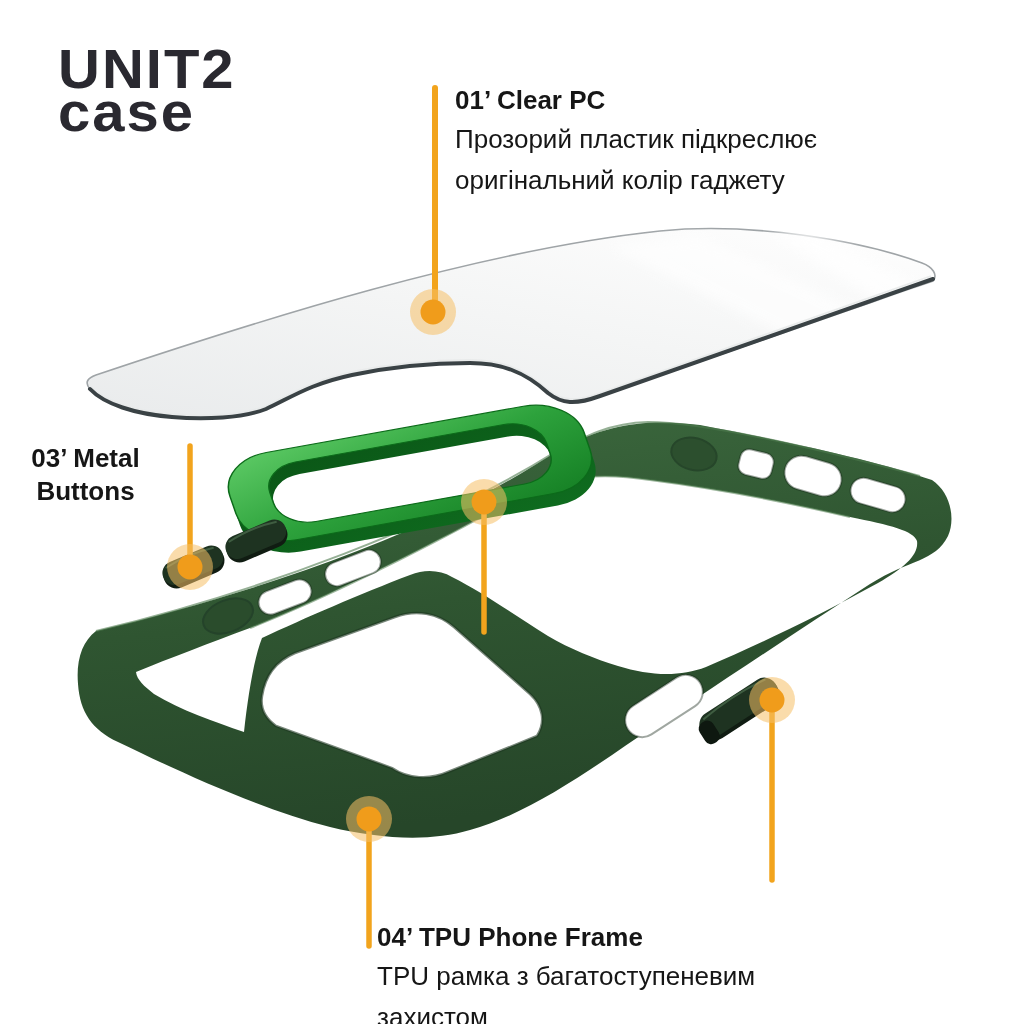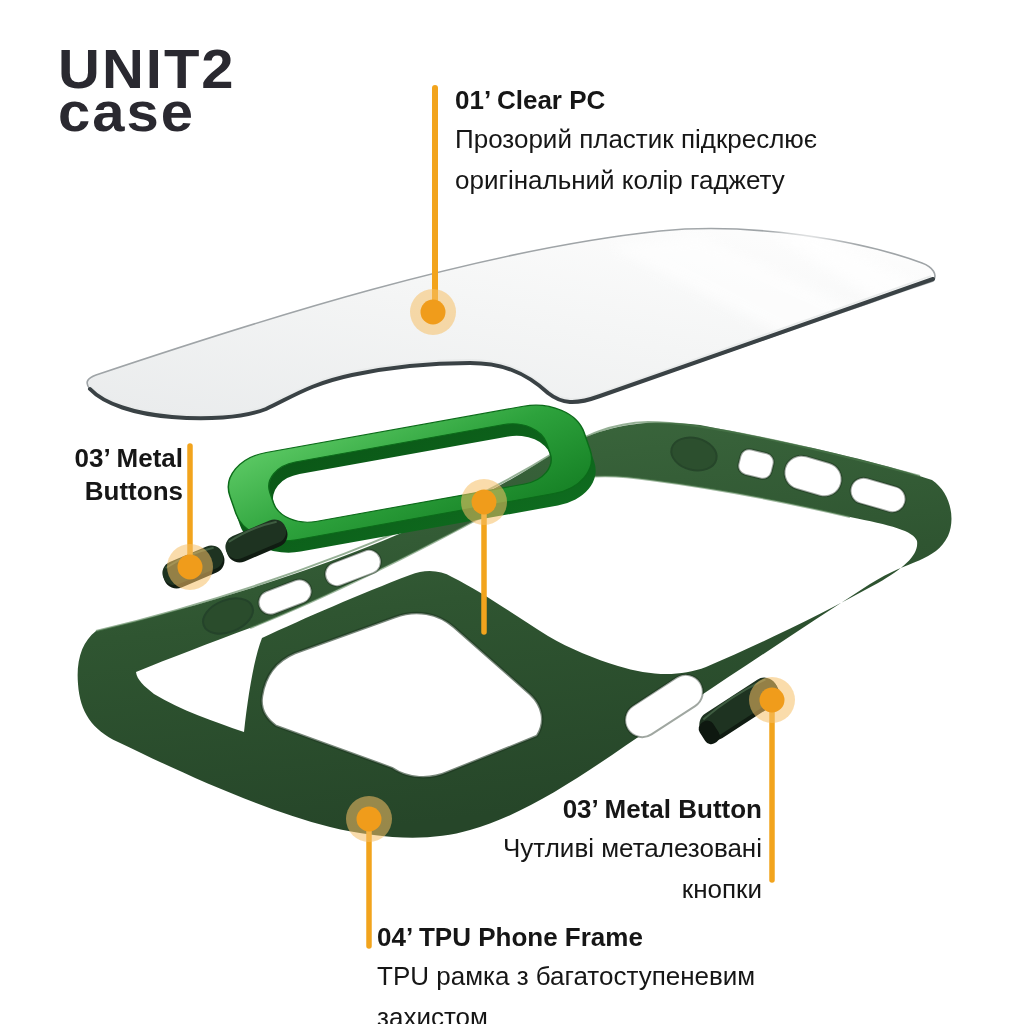--- a/index.html
+++ b/index.html
@@ -5,21 +5,21 @@
   html,body{margin:0;padding:0;background:#fff;}
   .stage{position:relative;width:1024px;height:1024px;background:#ffffff;overflow:hidden;
          font-family:"Liberation Sans", sans-serif;margin-top:24px;}
   .stage svg{position:absolute;left:0;top:0;}
   .logo{position:absolute;left:58px;top:22px;color:#2a2930;font-weight:700;
         font-size:58px;line-height:44px;letter-spacing:2px;transform:scaleY(.97);}
   .ann{position:absolute;color:#161616;}
   .ann .t{font-weight:700;font-size:26px;line-height:33px;white-space:pre-line;margin-bottom:2px;}
   .ann .b{font-weight:400;font-size:26px;line-height:41px;white-space:pre-line;}
   .a1{left:455px;top:60px;width:400px;}
-  .a2{left:20px;top:418px;width:163px;text-align:right;}
+  .a2{left:4px;top:418px;width:163px;text-align:center;}
   .a3{left:496px;top:511px;width:370px;}
   .a4{left:420px;top:769px;width:342px;text-align:right;}
   .a5{left:377px;top:897px;width:460px;}
 </style>
 </head>
 <body>
 
 <div class="stage">
 
 <svg width="1024" height="1024" viewBox="0 0 1024 1024">
@@ -186,25 +186,20 @@
 </div>
 
 <div class="ann a2">
   <div class="t">03’ Metal
 Buttons</div>
 </div>
 
 <div class="ann a3">
 </div>
 
-<div class="ann a4">
-  <div class="t">03’ Metal Button</div>
-  <div class="b">Чутливі металезовані
-кнопки</div>
-</div>
 
 <div class="ann a5">
   <div class="t">04’ TPU Phone Frame</div>
   <div class="b">TPU рамка з багатоступеневим
 захистом</div>
 </div>
 
 </div>
 
 </body></html>

